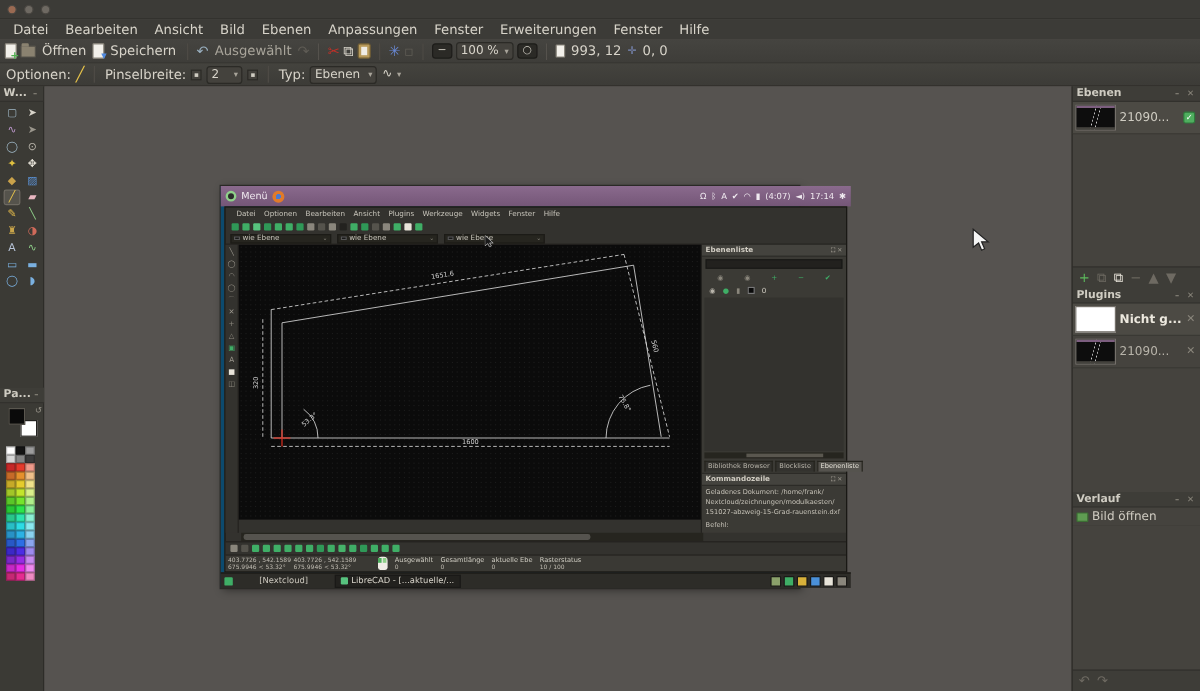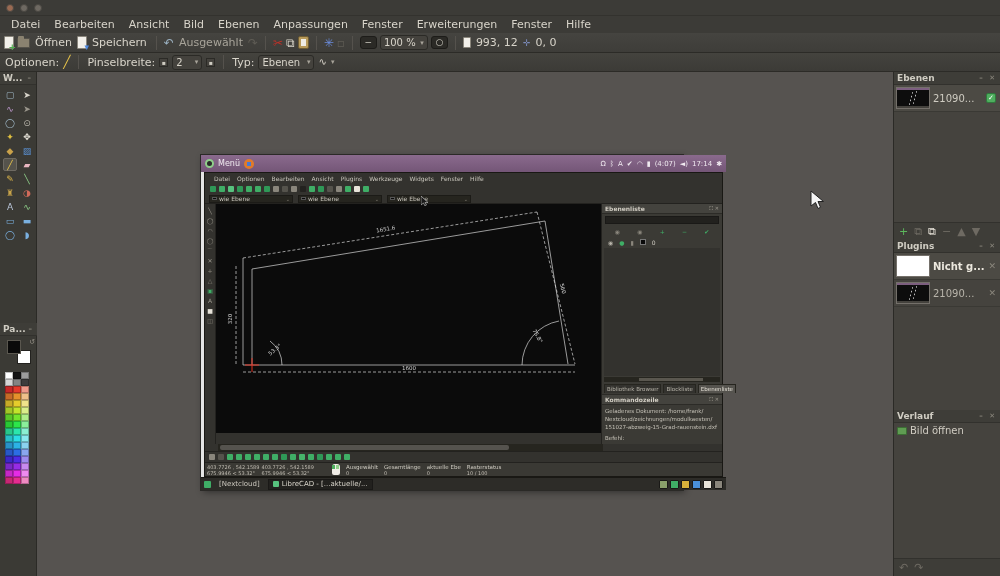--- a/index.html
+++ b/index.html
@@ -50,21 +50,21 @@
   .lrow{display:flex;align-items:center;gap:3px;padding:2px;background:#4c4a44;border-bottom:1px solid #3a3934}
   .thumb{width:34px;height:22px;border:1px solid #74706a}
   .cadthumb{background:linear-gradient(#7c5e7f,#7c5e7f) 0 0/100% 2px no-repeat,linear-gradient(#44423d,#44423d) 0 100%/100% 2px no-repeat,linear-gradient(105deg,transparent 44%,#cfcfcf 45%,transparent 46%,transparent 54%,#cfcfcf 55%,transparent 56%),#0d0d0d}
   .lname{font-size:10px;color:#cfccc2;flex:1;overflow:hidden;white-space:nowrap}
   .chk{width:10px;height:10px;background:#4fae5f;border:1px solid #2f7a3c;border-radius:2px;color:#fff;font-size:7px;line-height:9px;text-align:center;margin-right:2px}
   .btnrow{height:18px;background:#3e3d38;border-top:1px solid #32312d;display:flex;align-items:center;gap:6px;padding:0 5px}
   .btnrow span{font-size:11px;line-height:12px}
   .closex{font-size:9px;color:#8a867c;margin-right:2px}
   
   #center{left:37px;top:72px;width:856px;height:504px;background:#565350}
-  #canvas{position:absolute;left:164px;top:83px;width:482px;height:335px;background:#e5e5e5;box-shadow:0 0 0 1px #2a2926,2px 2px 7px rgba(0,0,0,.45);font-family:"DejaVu Sans",sans-serif}
+  #canvas{position:absolute;left:147px;top:83px;width:482px;height:335px;background:#0c4a6e;box-shadow:0 0 0 1px #2a2926,2px 2px 7px rgba(0,0,0,.45);font-family:"DejaVu Sans",sans-serif}
   #deskpanel{position:absolute;left:0;top:0;width:525px;height:17px;background:linear-gradient(#8a6a8d,#745677);display:flex;align-items:center;padding:0 4px;gap:4px;color:#f0eaf0}
   #deskpanel .mi{width:9px;height:9px;border-radius:50%;border:2px solid #8fd08a;background:#2a2a2a}
   #deskpanel .ff{width:10px;height:10px;border-radius:50%;background:radial-gradient(circle at 50% 50%,#4a7ad0 0 30%,#e07a2a 31% 100%)}
   #deskpanel .menu{font-size:8px}
   #tray{margin-left:auto;display:flex;align-items:center;gap:4px;font-size:7px;color:#f0eaf0}
   
   #lcwin{position:absolute;left:3px;top:17px;width:519px;height:305px;background:#33322e;border:1px solid #191814;display:flex;flex-direction:column}
   #lctitle{height:13px;background:linear-gradient(#3a3934,#2f2e2a);display:flex;align-items:center;padding:0 4px;gap:3px;border-bottom:1px solid #23221f}
   #lctitle .t{font-size:7px;color:#d4d0c6;white-space:nowrap;overflow:hidden;flex:1}
   .dot{width:5px;height:5px;border-radius:50%}
@@ -95,21 +95,21 @@
   #lchscroll{height:7px;margin-left:13px;width:385px;background:#26251f;position:relative}
   #lchscroll div{position:absolute;left:2px;top:1px;height:5px;width:75%;background:#55534e;border-radius:2px}
   #lcsnap{height:11px;display:flex;align-items:center;gap:3px;padding-left:4px;background:#33322e;border-top:1px solid #23221f}
   #lcstatus{height:14px;background:#3a3934;border-top:1px solid #23221f;display:flex;align-items:center;font-size:5px;color:#c0bcb2}
   #lcstatus .coords{line-height:6px;margin-left:2px;white-space:nowrap}
   .scol{margin-left:6px;line-height:6px;white-space:nowrap}
   .scol b{display:block;font-weight:normal;font-size:5.5px;color:#cfccc2}
   #mouseico{width:8px;height:11px;background:#f0ede6;border-radius:3px 3px 2px 2px;margin-left:18px;position:relative}
   #mouseico:before{content:"";position:absolute;left:0.5px;top:0.5px;width:3px;height:4px;background:#4fae5f}
   #mouseico:after{content:"";position:absolute;right:0.5px;top:0.5px;width:3px;height:4px;background:#8fd08a}
-  #dtaskbar{position:absolute;left:0;top:322px;width:525px;height:13px;background:#2d2c28;border-top:1px solid #191814;display:flex;align-items:center;gap:4px;padding:0 3px;font-size:7px;color:#ccc8be}
+  #dtaskbar{position:absolute;left:0;top:322px;width:525px;height:13px;background:#2d2c28;border-top:1px solid #191814;display:flex;align-items:center;gap:18px;padding:0 3px;font-size:7px;color:#ccc8be}
   .tbtn{display:flex;align-items:center;gap:3px;height:11px;padding:0 4px;white-space:nowrap;overflow:hidden}
   .tbtn.pressed{background:#22211e;border:1px solid #1a1917;color:#d8d4ca}
   .tico{width:7px;height:7px;border-radius:1px}
   #dtray{margin-left:auto;display:flex;gap:2px;align-items:center}
   #dtray div{width:9px;height:9px;border-radius:1px;border:1px solid #1a1917}
   
   .hentry{display:flex;align-items:center;gap:3px;padding:2px 3px;background:#45433e}
   .hfolder{width:10px;height:8px;background:#5f9c52;border:1px solid #3c6e34;border-radius:1px}
   .hname{font-size:10px;color:#d0ccc2}
   svg text{font-family:"DejaVu Sans",sans-serif}

